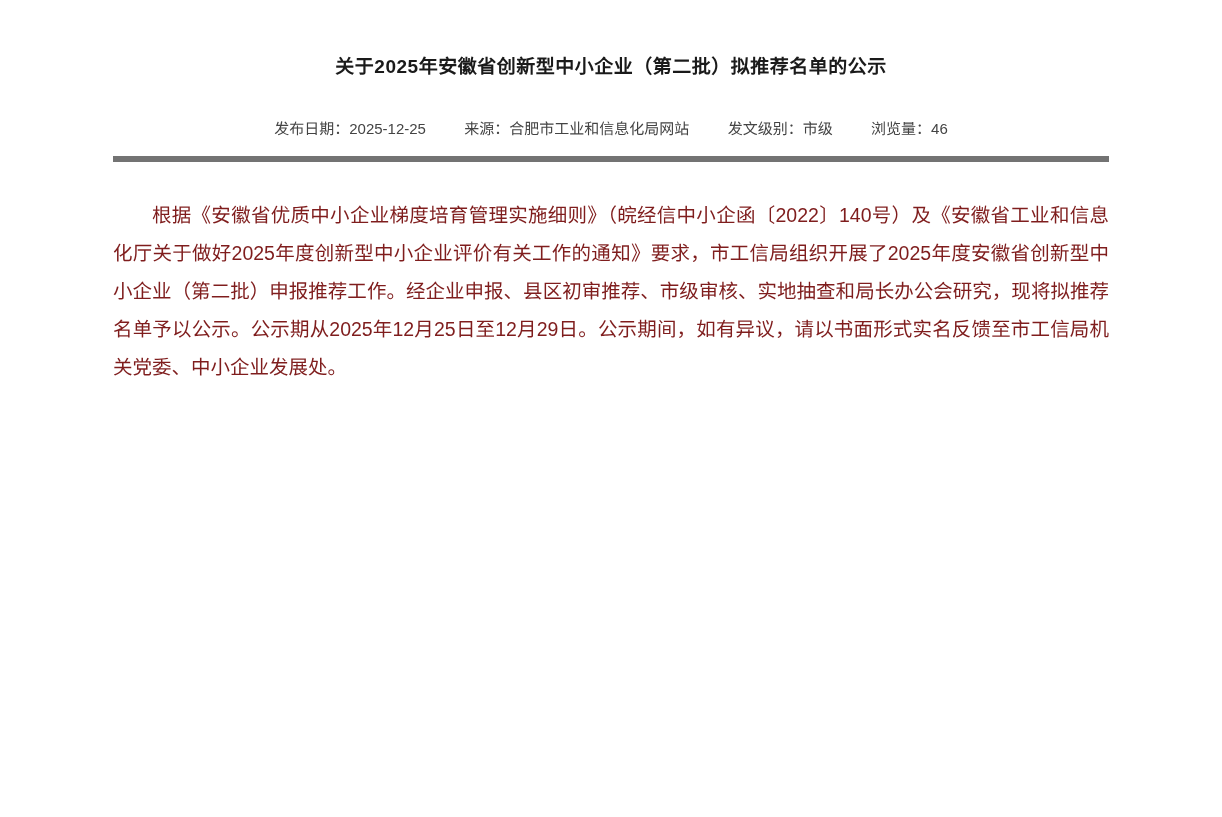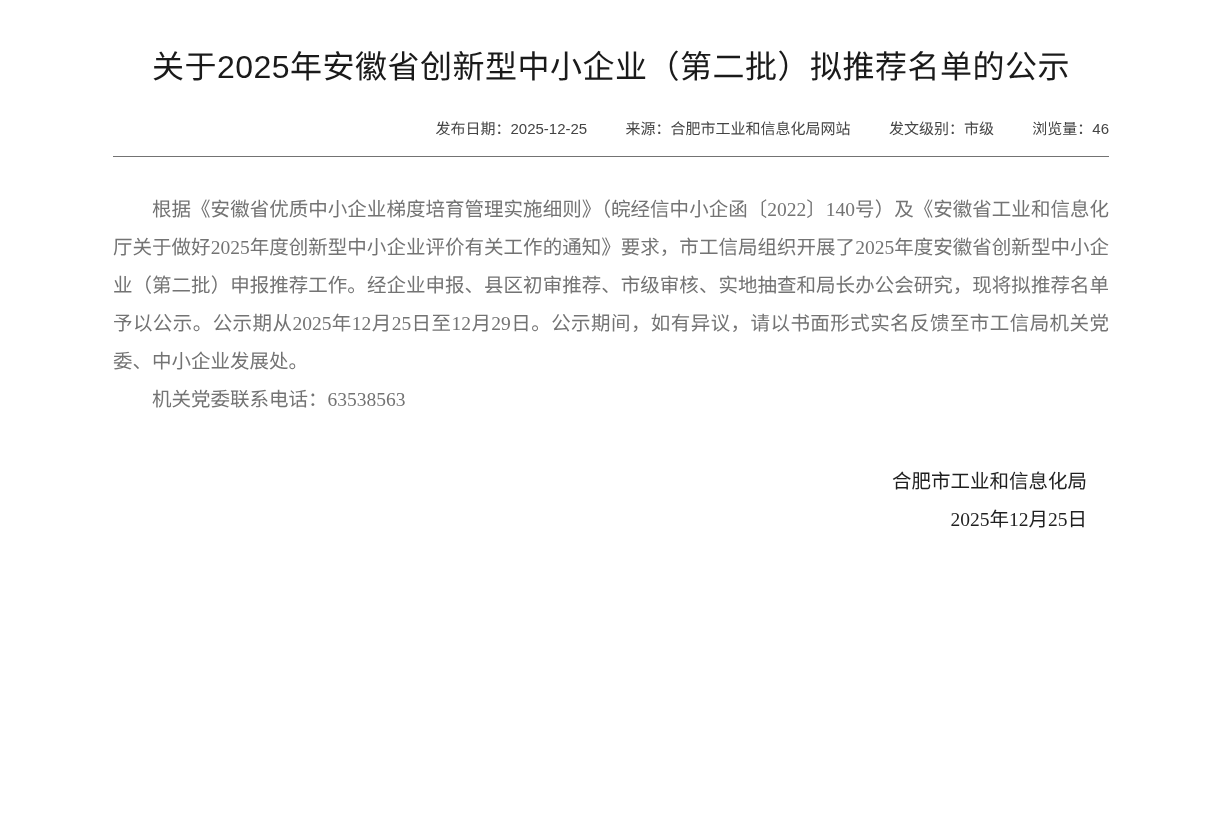--- a/index.html
+++ b/index.html
@@ -23,56 +23,56 @@
   }
   .article {
     position: absolute;
     left: 113px;
     top: 0;
     width: 996px;
   }
   .title {
     margin: 0;
     padding: 45px 30px 0 30px;
-    font-size: 32px;
+    font-size: 19px;
     line-height: 44px;
-    font-weight: normal;
+    font-weight: bold;
     text-align: center;
     color: #1a1a1a;
     letter-spacing: 0.5px;
     font-family: "Liberation Sans", sans-serif;
   }
   .meta {
     margin-top: 28px;
     padding-bottom: 18px;
-    text-align: right;
+    text-align: center;
     font-size: 15px;
     color: #444444;
-    border-bottom: 1px solid #737373;
+    border-bottom: 6px solid #737373;
   }
   .meta span.item {
     display: inline-block;
     white-space: nowrap;
   }
   .meta .gap {
     display: inline-block;
     width: 30px;
   }
   .meta .label {
     color: #444444;
   }
   .meta .value {
     color: #444444;
   }
   .body {
     margin-top: 34px;
-    font-family: Liberation Serif, serif;
+    font-family: Liberation Sans, sans-serif;
     font-size: 19.5px;
     line-height: 38px;
-    color: #737373;
+    color: #7f1d1d;
     text-align: justify;
   }
   .body p {
     margin: 0;
   }
   .indent {
     text-indent: 2em;
   }
   .phone-line {
     margin-top: 2px;
@@ -106,22 +106,17 @@
       <span class="gap"></span>
       <span class="item"><span class="label">来源：</span><span class="value">合肥市工业和信息化局网站</span></span>
       <span class="gap"></span>
       <span class="item"><span class="label">发文级别：</span><span class="value">市级</span></span>
       <span class="gap"></span>
       <span class="item"><span class="label">浏览量：</span><span class="value">46</span></span>
     </div>
 
     <div class="body">
       <p class="indent">根据《安徽省优质中小企业梯度培育管理实施细则》（皖经信中小企函〔2022〕140号）及《安徽省工业和信息化厅关于做好2025年度创新型中小企业评价有关工作的通知》要求，市工信局组织开展了2025年度安徽省创新型中小企业（第二批）申报推荐工作。经企业申报、县区初审推荐、市级审核、实地抽查和局长办公会研究，现将拟推荐名单予以公示。公示期从2025年12月25日至12月29日。公示期间，如有异议，请以书面形式实名反馈至市工信局机关党委、中小企业发展处。</p>
-      <p class="indent phone-line">机关党委联系电话：63538563</p>
     </div>
 
-    <div class="signature">
-      <div>合肥市工业和信息化局</div>
-      <div>2025年12月25日</div>
-    </div>
 
   </div>
 </div>
 
 </body></html>

